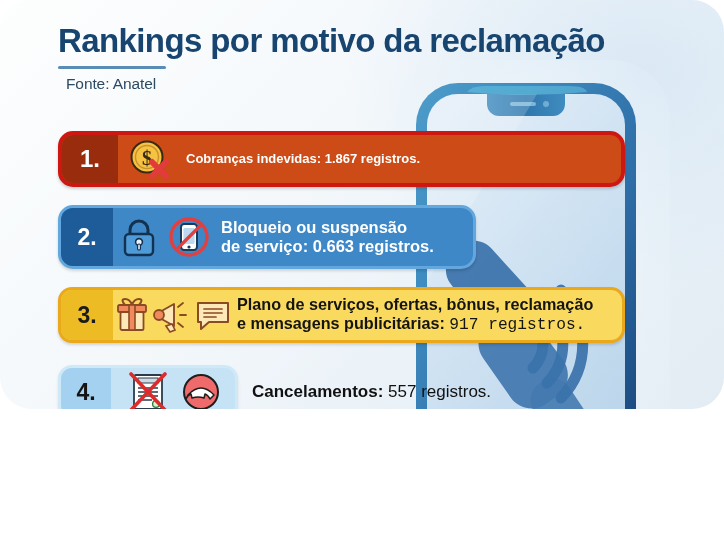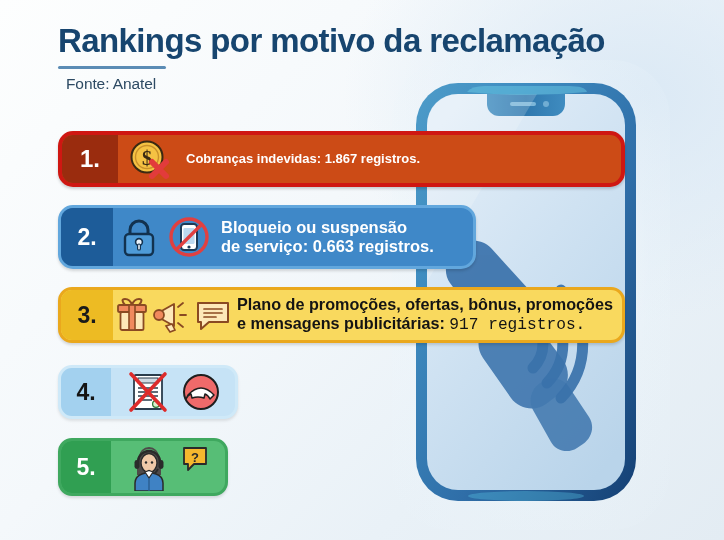--- a/index.html
+++ b/index.html
@@ -7,25 +7,26 @@
   html, body {
     width: 724px;
     height: 540px;
     overflow: hidden;
     font-family: "Liberation Sans", sans-serif;
   }
 
   #canvas {
     position: relative;
     width: 724px;
-    height: 540px;
+    height: 409px;
     background:
       radial-gradient(ellipse 420px 320px at 88% 18%, #dbe9f5 0%, rgba(219,233,245,0) 70%),
       linear-gradient(135deg, #fdfefe 0%, #f4f8fb 42%, #e9f1f7 72%, #e3ecf3 100%);
     overflow: hidden;
+    border-radius: 32px;
   }
 
   
   #phone-illustration {
     position: absolute;
     left: 415px;
     top: 82px;
     width: 222px;
     height: 420px;
     pointer-events: none;
@@ -311,21 +312,21 @@
         <svg width="38" height="36" viewBox="0 0 38 36">
           <path d="M4 6 h30 v19 h-19 l-8 7 v-7 h-3 z" fill="#fde8b8" stroke="#8a4a22" stroke-width="2" stroke-linejoin="round"></path>
           <g stroke="#8a4a22" stroke-width="1.7" stroke-linecap="round">
             <line x1="10" y1="12" x2="28" y2="12"></line>
             <line x1="10" y1="16" x2="28" y2="16"></line>
             <line x1="10" y1="20" x2="22" y2="20"></line>
           </g>
         </svg>
       </div>
       <div class="pill-text">
-        <div>Plano de promoções, ofertas, bônus, promoções</div>
+        <div>Plano de serviços, ofertas, bônus, reclamação</div>
         <div><span>e mensagens publicitárias:</span> <span class="reg">917 registros.</span></div>
       </div>
     </div>
   </div>
 
   <div class="rank-row" id="rank-row-4">
     <div class="pill">
       <div class="num-box">4.</div>
       <div class="icon-cell">
         <svg width="52" height="46" viewBox="0 0 52 46">
@@ -342,20 +343,23 @@
             <line x1="9" y1="5" x2="43" y2="41"></line>
             <line x1="43" y1="5" x2="9" y2="41"></line>
           </g>
         </svg>
         <svg width="46" height="46" viewBox="0 0 46 46">
           <circle cx="23" cy="23" r="17" fill="#ef6a6a" stroke="#1e1e1e" stroke-width="2"></circle>
           <path d="M10 26 q13 -14 26 0 l-4 4 q-2 -4 -5 -5 l-1 4 q-6 -2 -12 0 l-1 -4 q-3 1 -5 5 z" fill="#ffffff" stroke="#1e1e1e" stroke-width="1.5" stroke-linejoin="round"></path>
         </svg>
       </div>
     </div>
+    <div class="outside-text">
+      <span><b>Cancelamentos:</b> <span class="reg">557 registros.</span></span>
+    </div>
   </div>
 
   <div class="rank-row" id="rank-row-5">
     <div class="pill">
       <div class="num-box">5.</div>
       <div class="icon-cell">
         <svg width="58" height="48" viewBox="0 0 58 48">
 
           <path d="M10 20 a12 12 0 0 1 24 0 v12 h-24 z" fill="#4e4a49"></path>
 

